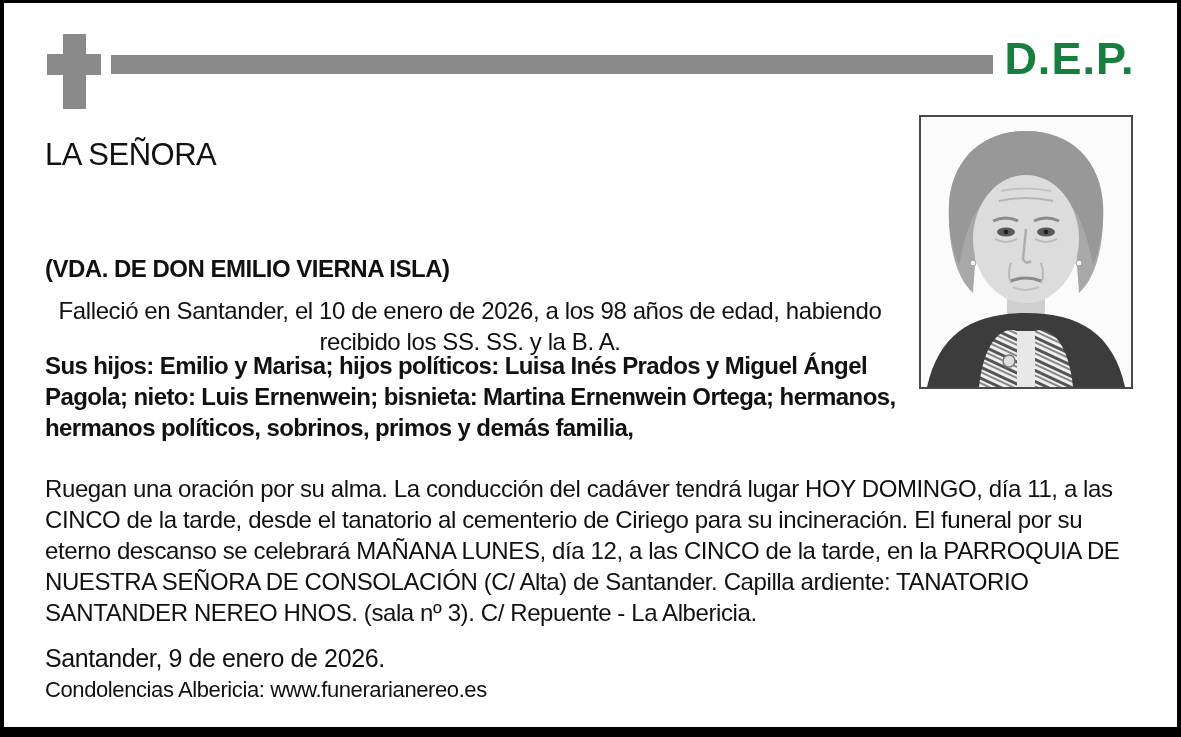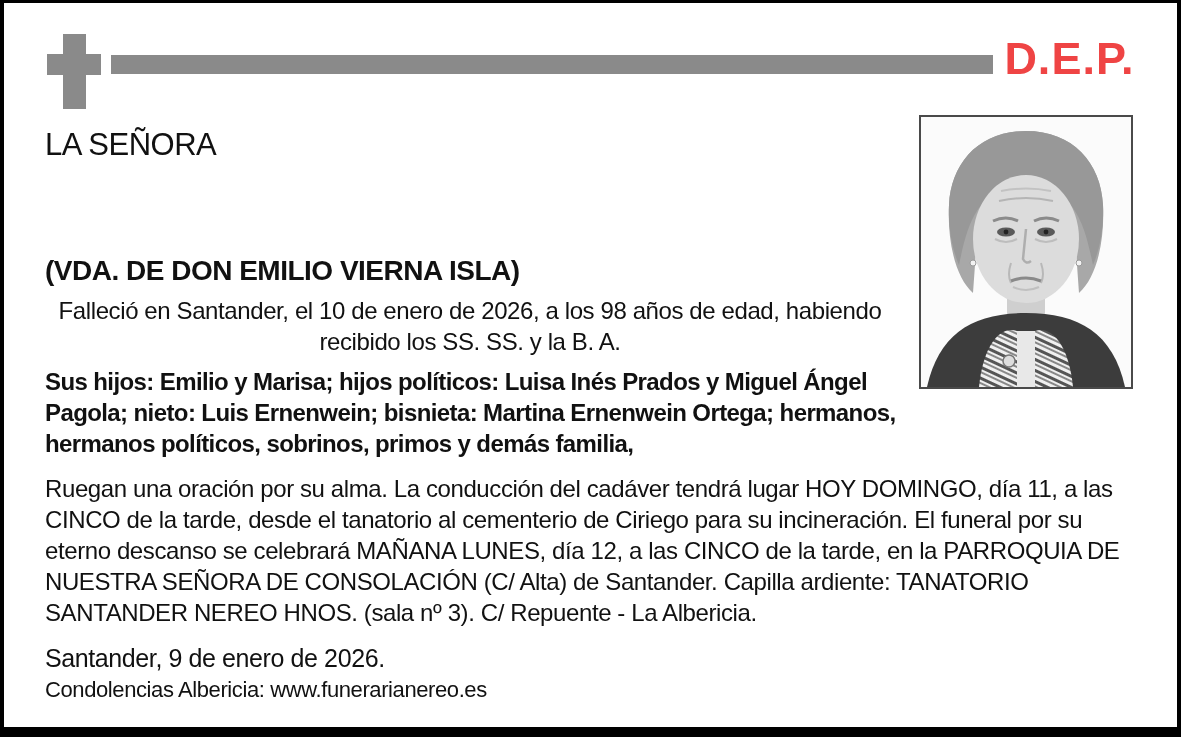--- a/index.html
+++ b/index.html
@@ -16,39 +16,39 @@
     font-family:"Liberation Sans", sans-serif;
     font-stretch:condensed;
     color:#111111;
   }
   
   .cross-v{position:absolute;left:59px;top:31px;width:23px;height:75px;background:#8a8a8a;}
   .cross-h{position:absolute;left:43px;top:51px;width:54px;height:21px;background:#8a8a8a;}
   .header-rule{position:absolute;left:107px;top:52px;width:882px;height:19px;background:#8a8a8a;}
   .dep{
     position:absolute;left:994px;top:30px;width:143px;
-    font-size:45px;font-weight:bold;color:#ef4444;
+    font-size:45px;font-weight:bold;color:#15803d;
     letter-spacing:1px;text-align:center;white-space:nowrap;
   }
   
   .photo-frame{
     position:absolute;left:915px;top:112px;width:214px;height:274px;
     border:2px solid #4a4a4a;box-sizing:border-box;background:#fdfdfd;overflow:hidden;
   }
   .photo-frame svg{display:block;width:100%;height:100%;}
   
   .txt{position:absolute;left:41px;margin:0;}
-  .honorific{top:124px;font-size:31px;letter-spacing:-0.5px;}
+  .honorific{top:134px;font-size:31px;letter-spacing:-0.5px;}
   .name{
     top:156px;font-size:61px;font-weight:bold;letter-spacing:-2px;
     line-height:1.1;white-space:nowrap;
   }
-  .widow{top:252px;font-size:28px;font-weight:bold;letter-spacing:-0.5px;}
+  .widow{top:252px;font-size:24px;font-weight:bold;letter-spacing:-0.5px;}
   .death{top:292px;width:850px;font-size:24px;line-height:31px;letter-spacing:-0.4px;text-align:center;}
-  .family{top:363px;width:875px;font-size:24px;font-weight:bold;line-height:31px;letter-spacing:-0.6px;}
+  .family{top:347px;width:875px;font-size:24px;font-weight:bold;line-height:31px;letter-spacing:-0.6px;}
   .announce{top:470px;width:1108px;font-size:24px;line-height:31px;letter-spacing:-0.4px;}
   .placedate{top:641px;font-size:25px;letter-spacing:-0.4px;}
   .condolences{top:674px;font-size:22px;letter-spacing:-0.4px;}
   
   .bottom-bar{
     position:absolute;left:-4px;bottom:0;
     width:1181px;height:10px;background:#000;
   }
 </style>
 </head>

